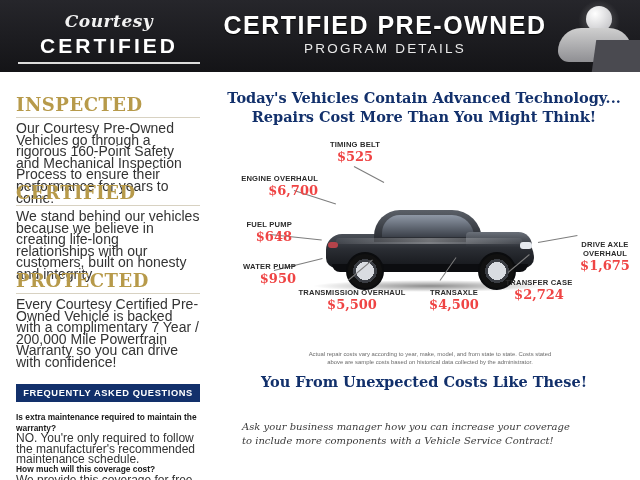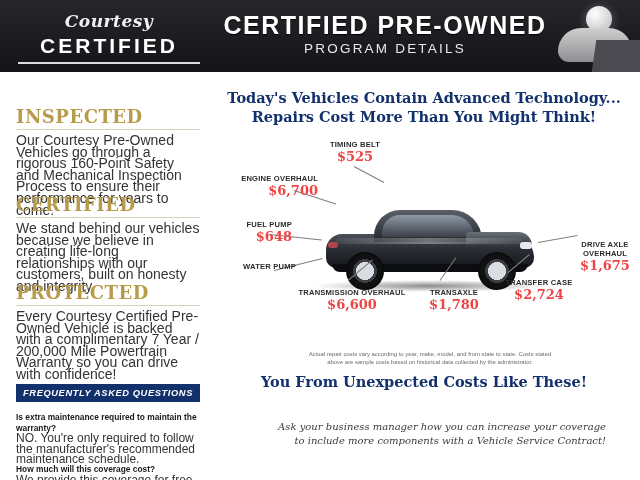--- a/index.html
+++ b/index.html
@@ -25,27 +25,27 @@
   .hand .bulb{position:absolute;right:28px;top:6px;width:26px;height:26px;border-radius:50%;
               background:radial-gradient(circle at 35% 30%,#ffffff,#b9b9bd);}
   .hand .bulb-base{position:absolute;right:36px;top:29px;width:10px;height:7px;background:#9a9a9e;}
   .hand .glow{position:absolute;right:20px;top:0px;width:42px;height:42px;border-radius:50%;
               background:radial-gradient(circle,rgba(255,255,255,.30),rgba(255,255,255,0) 70%);}
 
   
   .left{position:absolute;left:0;top:72px;width:208px;height:408px;background:#ffffff;}
   .lc{position:absolute;left:16px;width:184px;}
   .lc-head{font-family:"DejaVu Serif",serif;font-weight:bold;font-size:18px;letter-spacing:.5px;
-           color:#b79a4a;margin-bottom:2px;margin-top:12px;}
+           color:#b79a4a;margin-bottom:2px;}
   .lc-rule{width:184px;height:1px;background:#d8d2c2;margin-bottom:5px;}
   .lc-body{font-size:14px;line-height:11.6px;color:#333333;}
 
   .faq-bar{position:absolute;left:16px;top:312px;width:184px;height:18px;background:#12306b;
            color:#fff;font-size:9.3px;font-weight:bold;letter-spacing:.6px;text-align:center;
-           line-height:18px;font-style:italic;}
+           line-height:18px;}
   .faq{position:absolute;left:16px;width:184px;}
   .faq-q{font-size:8.4px;font-weight:bold;color:#1a1a1a;line-height:10.5px;}
   .faq-a{font-size:12px;color:#333;line-height:10.6px;}
 
   
   .right{position:absolute;left:208px;top:72px;width:432px;height:408px;background:#ffffff;}
   .rt-title{position:absolute;left:0;top:16px;width:432px;text-align:center;color:#12306b;
             font-family:"DejaVu Serif",serif;font-weight:bold;font-size:14.5px;line-height:19px;}
   .rt-title .l2{font-size:14.5px;}
 
@@ -81,21 +81,21 @@
   .co .amt{font-family:"DejaVu Serif",serif;font-weight:bold;font-size:13px;color:#ef4444;line-height:15px;}
   .co.r{text-align:right;}
   .co.c{text-align:center;}
   .ln{position:absolute;background:#7d7d7d;height:1px;}
 
   .disclaimer{position:absolute;left:46px;top:278px;width:352px;text-align:center;color:#6b6b6b;
               font-size:5.9px;line-height:8px;}
 
   .rt-title2{position:absolute;left:0;top:300px;width:432px;text-align:center;color:#12306b;
              font-family:"DejaVu Serif",serif;font-weight:bold;font-size:14.5px;line-height:19px;}
-  .rt-foot{position:absolute;left:34px;top:348px;width:364px;text-align:right;color:#3a3a3a;
+  .rt-foot{position:absolute;left:34px;top:348px;width:364px;text-align:left;color:#3a3a3a;
            font-family:"DejaVu Serif",serif;font-style:italic;font-size:10px;line-height:14px;}
 </style>
 </head>
 <body>
 
 <div class="page">
 
   <div class="header">
     <div class="hdr-left">
       <div class="brand-script">Courtesy</div>
@@ -191,30 +191,31 @@
         <div class="amt">$6,700</div>
       </div>
 
       <div class="co r" style="left:0px;top:90px;width:84px;">
         <div class="lbl">FUEL PUMP</div>
         <div class="amt">$648</div>
       </div>
 
       <div class="co r" style="left:0px;top:132px;width:88px;">
         <div class="lbl">WATER PUMP</div>
+        <div class="amt">$950</div>
       </div>
 
       <div class="co c" style="left:86px;top:158px;width:116px;">
         <div class="lbl">TRANSMISSION OVERHAUL</div>
-        <div class="amt">$6,600</div>
+        <div class="amt">$5,500</div>
       </div>
 
       <div class="co c" style="left:208px;top:158px;width:76px;">
         <div class="lbl">TRANSAXLE</div>
-        <div class="amt">$1,780</div>
+        <div class="amt">$4,500</div>
       </div>
 
       <div class="co c" style="left:286px;top:148px;width:90px;">
         <div class="lbl">TRANSFER CASE</div>
         <div class="amt">$2,724</div>
       </div>
 
       <div class="co c" style="left:362px;top:110px;width:70px;">
         <div class="lbl">DRIVE AXLE OVERHAUL</div>
         <div class="amt">$1,675</div>

